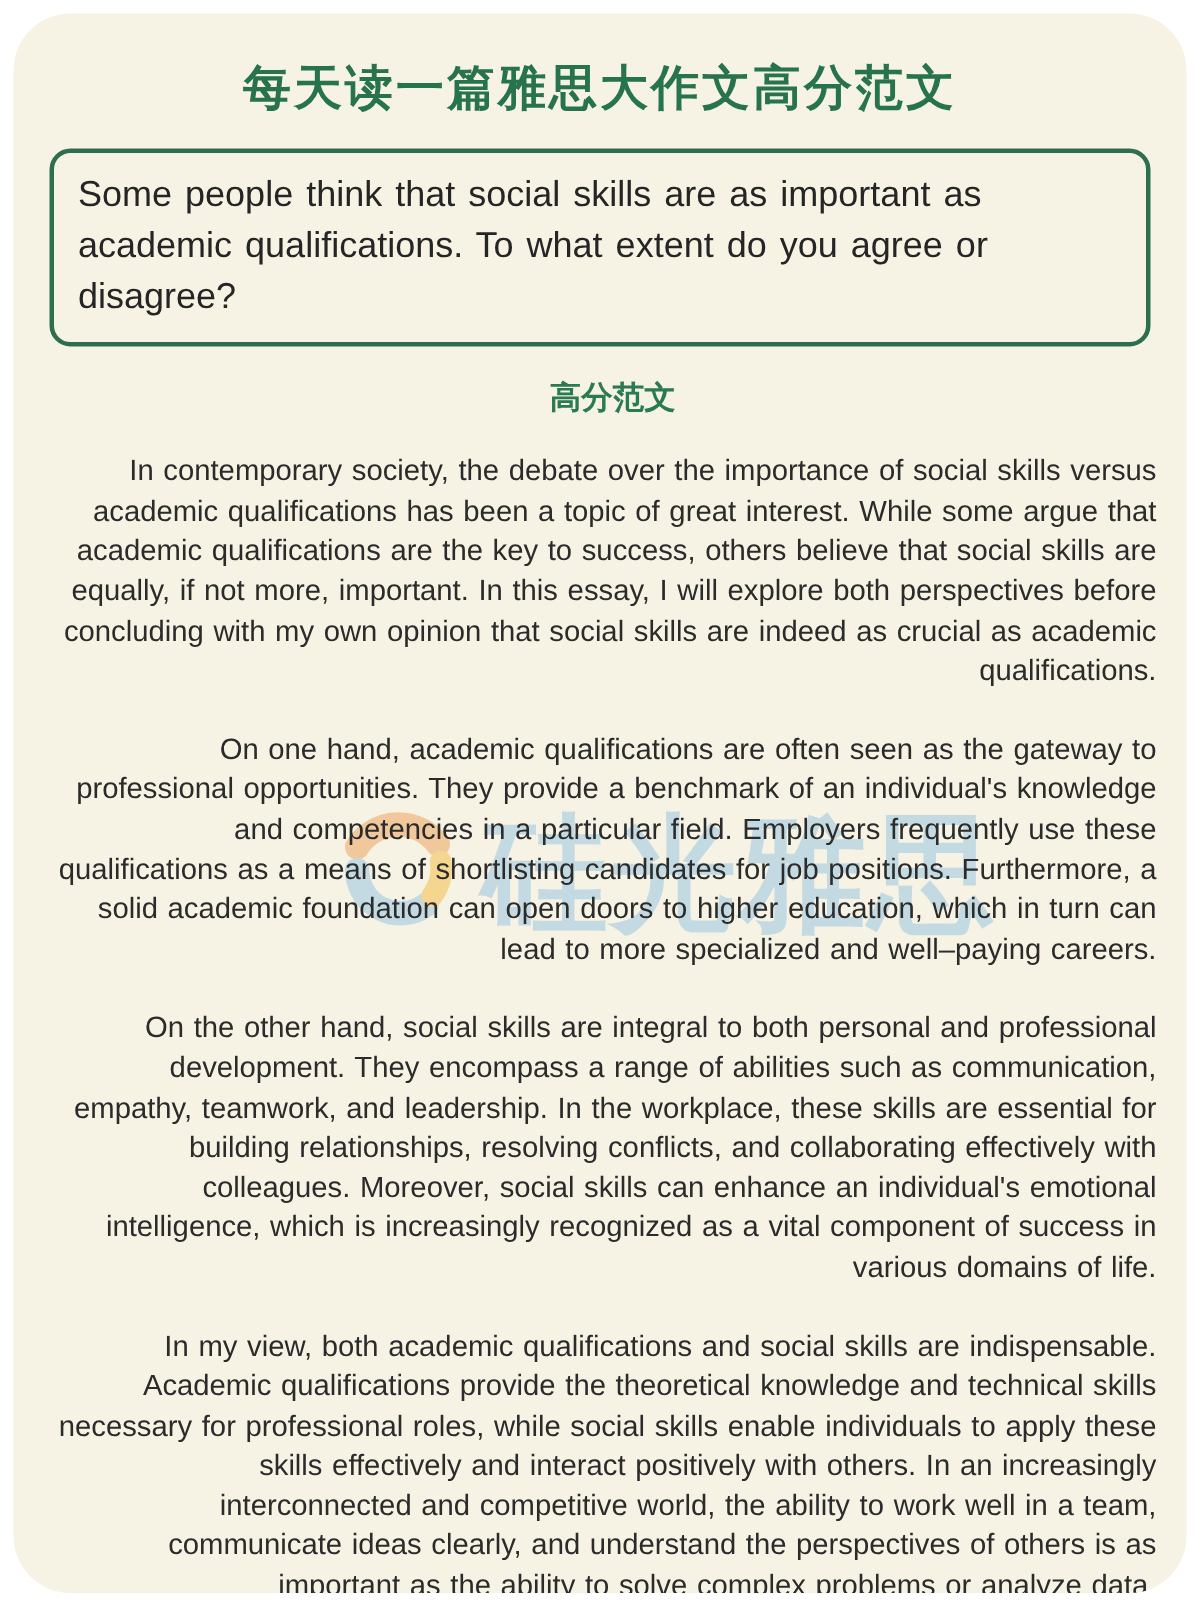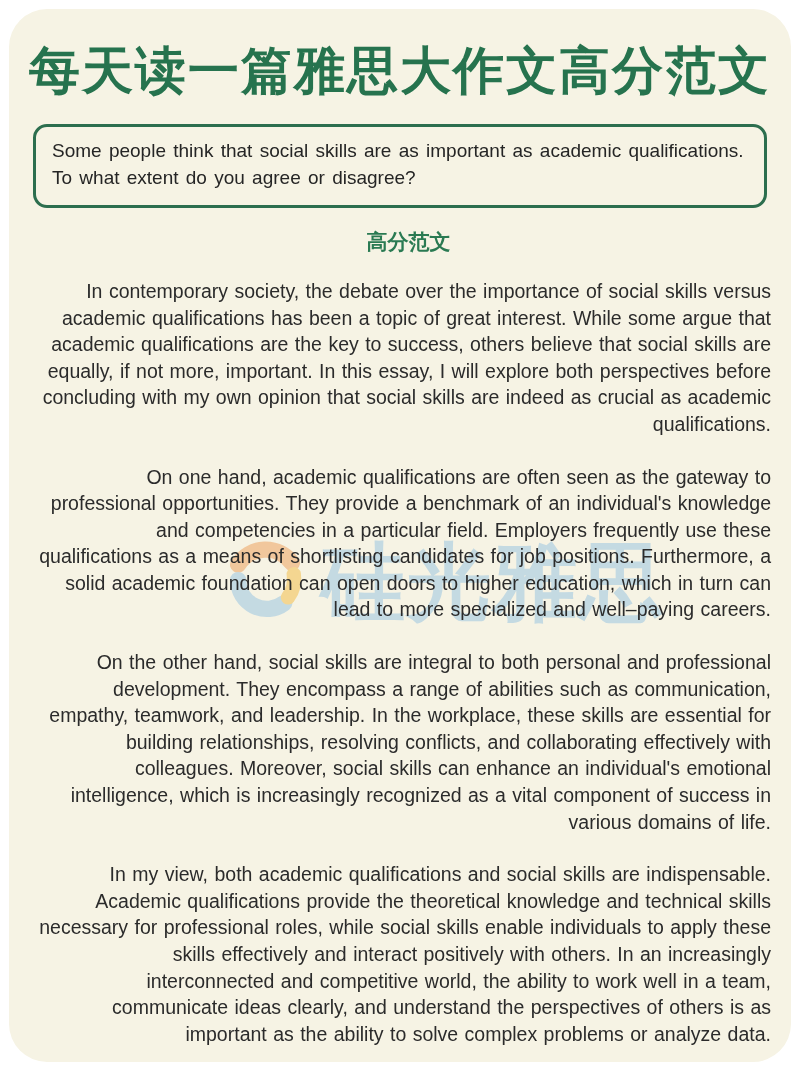--- a/index.html
+++ b/index.html
@@ -21,37 +21,37 @@
     top: 9px;
     width: 782px;
     height: 1053px;
     background: #f6f3e4;
     border-radius: 38px;
     overflow: hidden;
   }
   .title {
     margin-top: 28px;
     text-align: center;
-    font-size: 51px;
+    font-size: 32px;
     font-weight: 800;
     letter-spacing: 2px;
     color: #26734e;
     position: relative;
     z-index: 2;
   }
   .question-box {
     margin: 18px 24px 0 24px;
     border: 3px solid #2c6e4e;
     border-radius: 14px;
     padding: 11px 16px 13px 16px;
     position: relative;
     z-index: 2;
   }
   .question-text {
-    font-size: 19px;
+    font-size: 24px;
     line-height: 1.42;
     color: #252525;
     word-spacing: 2px;
   }
   .section-heading {
     margin-top: 20px;
     text-align: center;
     font-size: 21px;
     font-weight: 700;
     color: #2a7a52;

